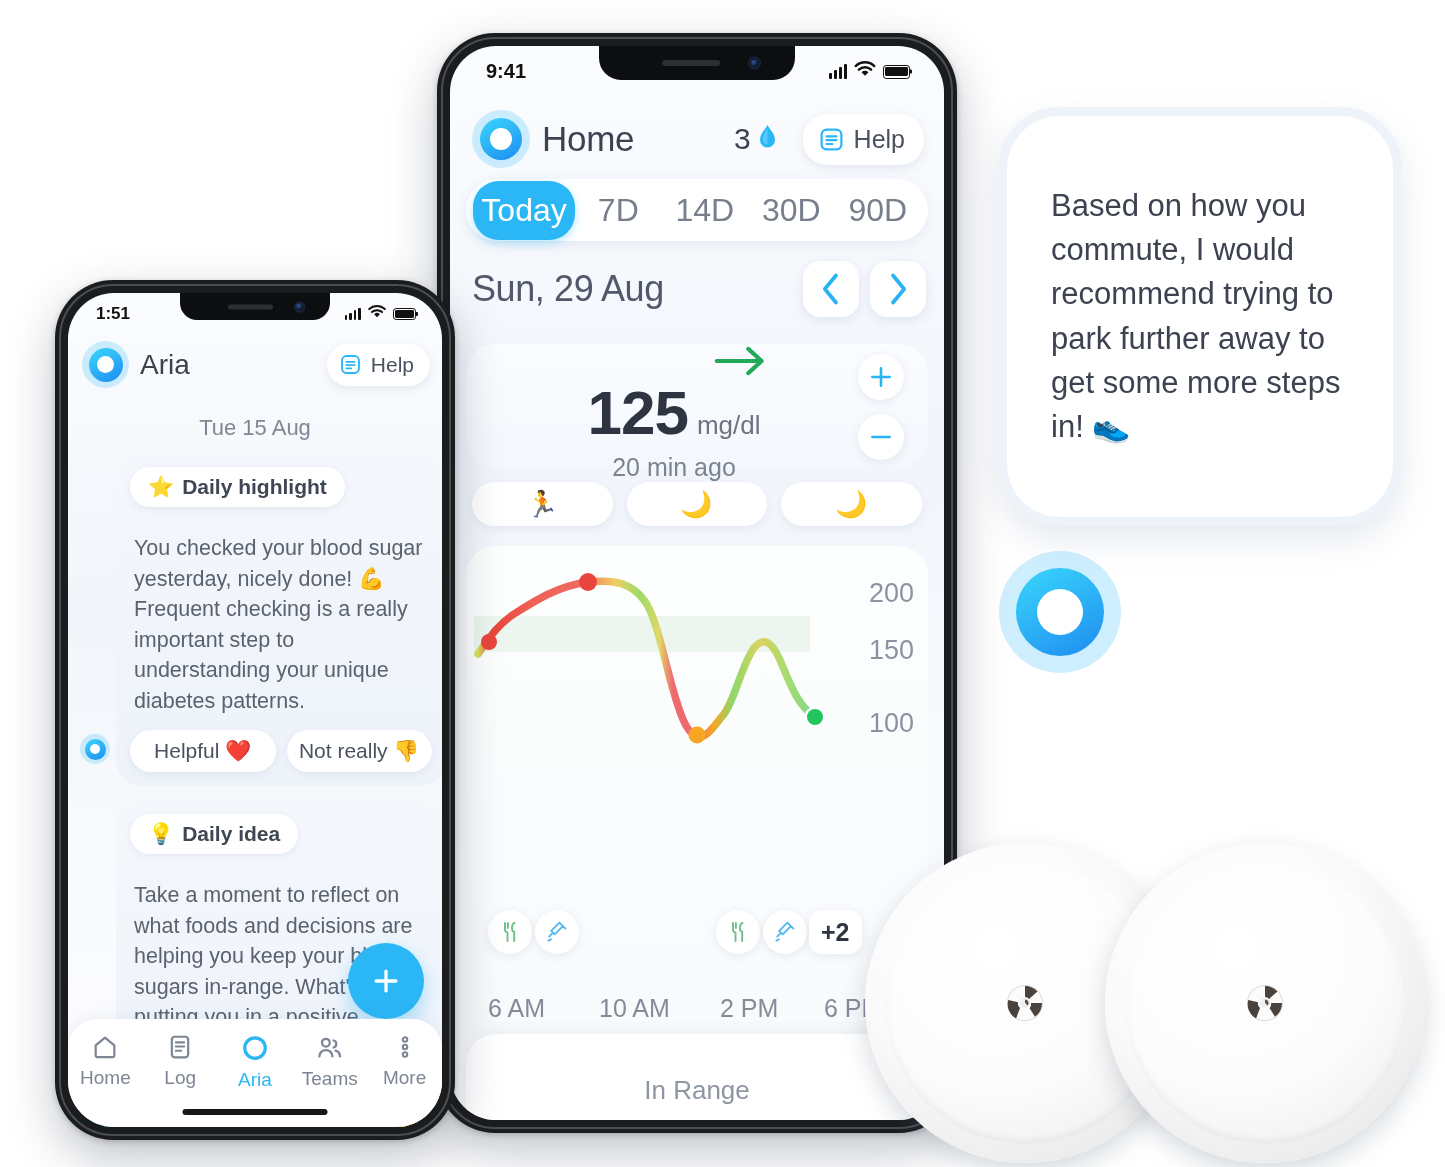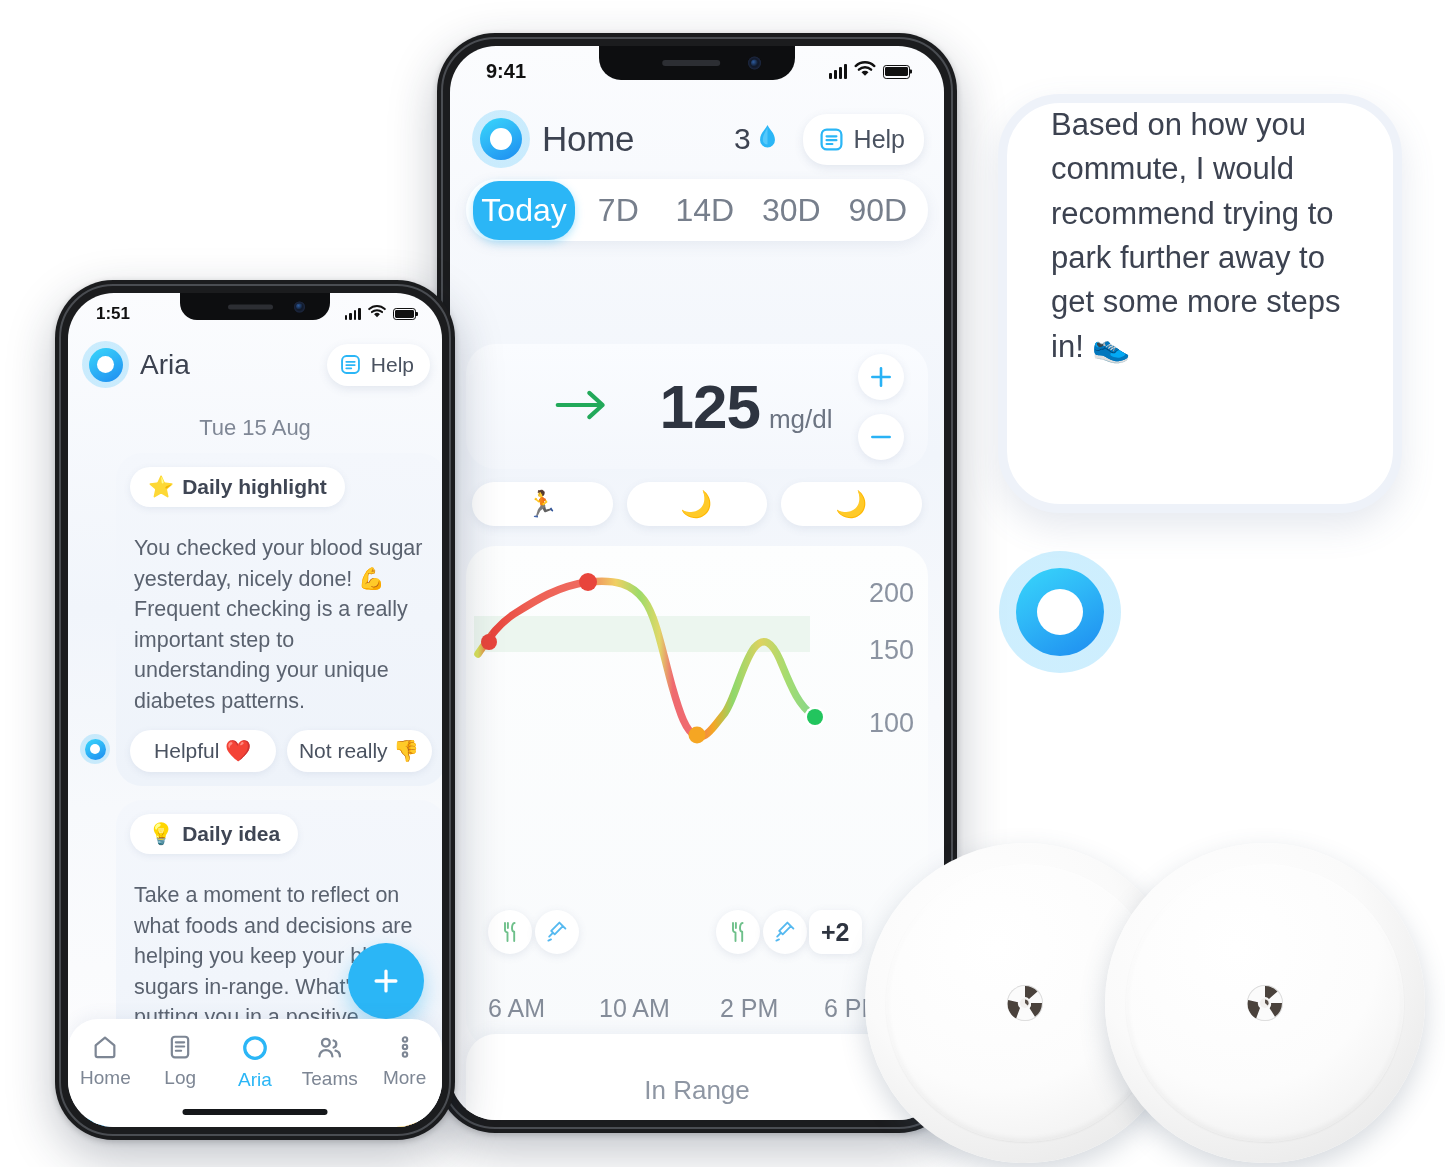--- a/index.html
+++ b/index.html
@@ -110,21 +110,21 @@
   .date-row{ position:absolute; top:215px; left:22px; right:18px;
     display:flex; align-items:center; }
   .date-label{ font-size:36px; color:#51586a; letter-spacing:-.4px; }
   .date-navs{ margin-left:auto; display:flex; gap:11px; }
   .navbtn{ width:56px; height:56px; border-radius:17px; background:#fff;
     display:flex; align-items:center; justify-content:center;
     box-shadow:0 3px 11px rgba(90,110,150,.14); }
 
   .bg-card{ position:absolute; top:298px; left:16px; right:16px; height:125px;
     border-radius:30px; background:linear-gradient(180deg,#fafcff,#f4f7fc);
-    display:flex; align-items:center; }
+    display:flex; align-items:center;flex-direction:column; }
   .trend-arrow{ margin-left:88px; }
   .bg-main{ flex:1; text-align:center; margin-left:-46px; }
   .bg-val{ font-size:62px; color:#2e3440; font-weight:700; letter-spacing:-1px;
     line-height:1; display:inline-block; vertical-align:baseline;}
   .bg-unit{ font-size:26px; color:#6c7482; margin-left:9px; }
   .bg-ago{ font-size:25px; color:#7b8492; margin-top:9px; }
   .pm-col{ position:absolute; right:24px; top:0; bottom:0;
     display:flex; flex-direction:column; justify-content:center; gap:14px; }
   .pm-btn{ width:46px; height:46px; border-radius:50%; background:#fff;
     display:flex; align-items:center; justify-content:center;
@@ -211,24 +211,24 @@
     background:#fff; border-radius:30px 30px 46px 46px;
     box-shadow:0 -3px 16px rgba(90,110,150,.09);
     display:flex; align-items:flex-start; padding-top:14px; z-index:14; }
   .tabitem{ flex:1; display:flex; flex-direction:column; align-items:center; gap:6px; }
   .tabitem span{ font-size:19px; color:#7d8694; }
   .tabitem.active span{ color:#2bb6f6; }
   .home-ind{ position:absolute; left:50%; transform:translateX(-50%); bottom:12px;
     width:145px; height:6px; border-radius:3px; background:#15171a; }
 
   
-  .quote-card{ position:absolute; left:998px; top:94px; width:404px; height:419px;
+  .quote-card{ position:absolute; left:998px; top:107px; width:404px; height:419px;
     background:#fff; border:9px solid #eef2f9; border-radius:62px;
     box-shadow:0 14px 34px rgba(90,110,150,.15);
-    display:flex; align-items:flex-start; padding:0 44px; }
+    display:flex; align-items:center; padding:0 44px; }
   .quote-card p{ font-size:31px; line-height:1.43; color:#3c4250; }
 
   .big-orb{ position:absolute; left:999px; top:551px; width:122px; height:122px; }
   .big-orb .orb{ width:122px; height:122px; }
   .big-orb .orb .ring{ width:88px; height:88px; }
   .big-orb .orb .core{ width:46px; height:46px; }
 
   .sensor{ position:absolute; border-radius:50%;
     background: radial-gradient(circle at 38% 30%, #ffffff 0%, #fafafa 46%, #ececec 78%, #dcdcdc 100%);
     box-shadow:0 10px 26px rgba(70,85,110,.22);
@@ -451,31 +451,47 @@
       </div>
 
       <div class="range-tabs">
         <div class="tab active">Today</div>
         <div class="tab">7D</div>
         <div class="tab">14D</div>
         <div class="tab">30D</div>
         <div class="tab">90D</div>
       </div>
 
+      <div class="date-row">
+        <div class="date-label">Sun, 29 Aug</div>
+        <div class="date-navs">
+          <div class="navbtn">
+            <svg width="22" height="32" viewBox="0 0 16 26">
+                <path d="M12 2 3 13l9 11" fill="none" stroke="#29b2f5" stroke-width="3" stroke-linecap="round" stroke-linejoin="round"></path>
+              </svg>
+          </div>
+          <div class="navbtn">
+            <svg width="22" height="32" viewBox="0 0 16 26">
+                <path d="M4 2l9 11-9 11" fill="none" stroke="#29b2f5" stroke-width="3" stroke-linecap="round" stroke-linejoin="round"></path>
+              </svg>
+          </div>
+        </div>
+      </div>
 
       <div class="bg-card">
         <span class="trend-arrow">
           <svg width="56" height="34" viewBox="0 0 46 28">
               <path d="M3 14h36M29 4l11 10-11 10" fill="none" stroke="#22a95a" stroke-width="3.4" stroke-linecap="round" stroke-linejoin="round"></path>
             </svg>
         </span>
         <div class="bg-main">
           <div>
             <span class="bg-val">125</span><span class="bg-unit">mg/dl</span>
           </div>
+          <div class="bg-ago">20 min ago</div>
         </div>
         <div class="pm-col">
           <div class="pm-btn">
             <svg width="26" height="26" viewBox="0 0 24 24">
                 <path d="M12 4v16M4 12h16" stroke="#29b2f5" stroke-width="2.4" stroke-linecap="round"></path>
               </svg>
           </div>
           <div class="pm-btn">
             <svg width="26" height="26" viewBox="0 0 24 24">
                 <path d="M4 12h16" stroke="#29b2f5" stroke-width="2.4" stroke-linecap="round"></path>

